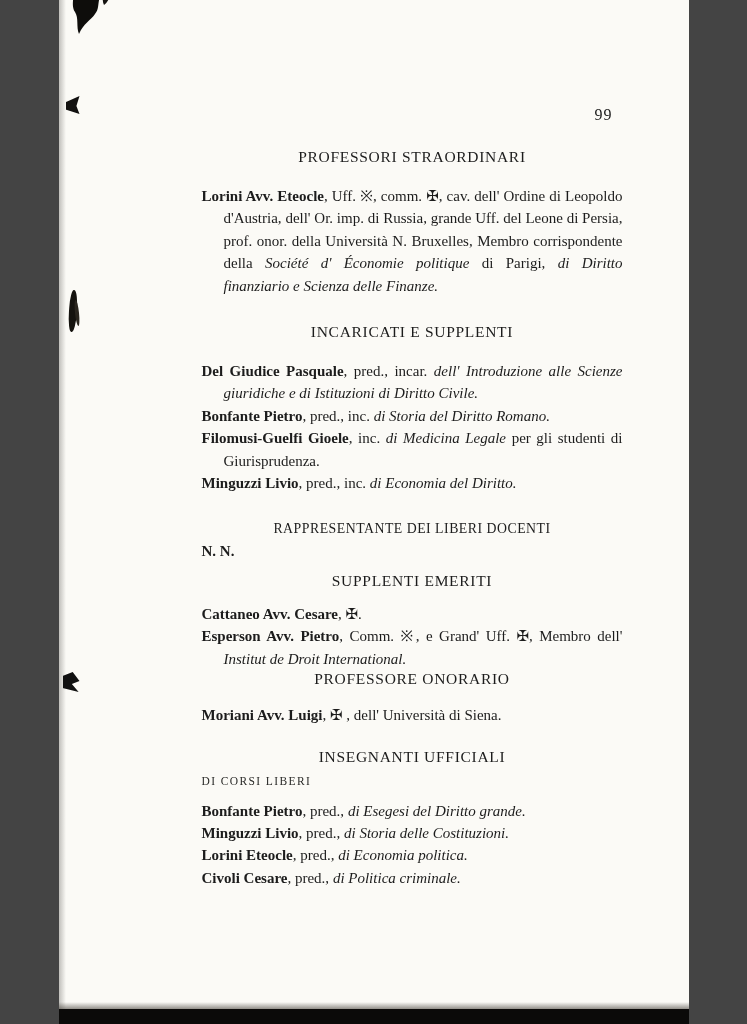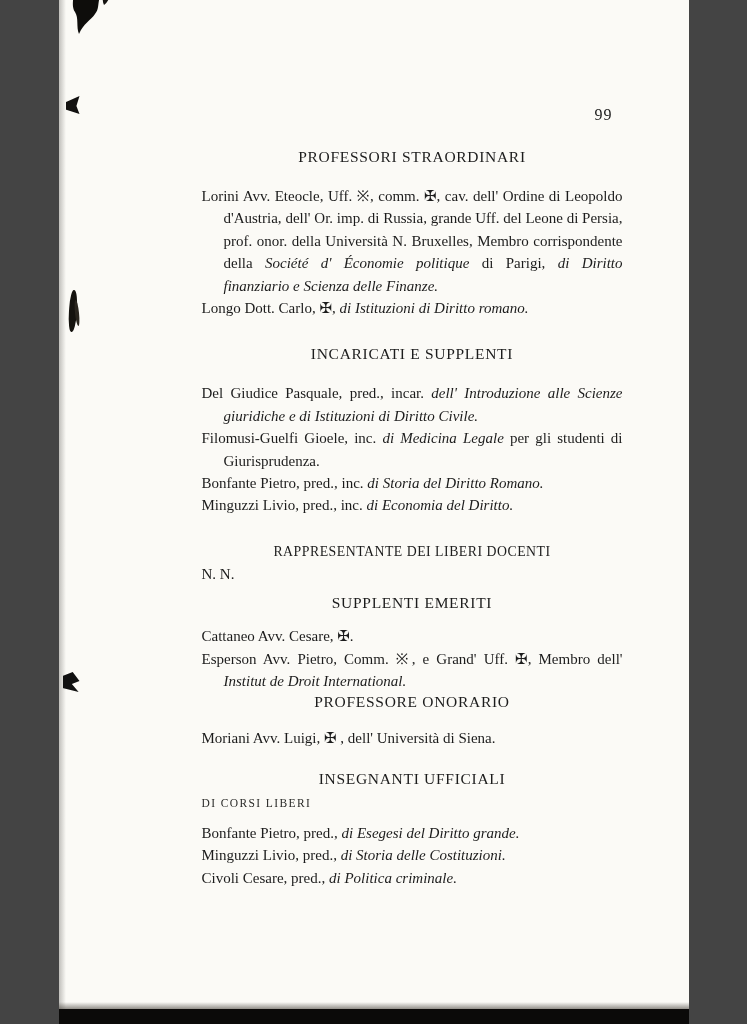--- a/index.html
+++ b/index.html
@@ -49,21 +49,21 @@
   .sec-small{font-size:13.8px;letter-spacing:.5px;}
   .sub{
     font-size:11.5px;font-weight:normal;
     letter-spacing:1.4px;margin:9px 0 0 0;color:#2a2a28;
   }
   .entry{
     font-size:15px;line-height:22.4px;margin:0;
     padding-left:22px;text-indent:-22px;
     text-align:justify;
   }
-  .s-b{font-weight:normal;}
+  .s-b{font-weight:bold;}
   .s-i{font-style:italic;}
   .mt-first{margin-top:148px;}
   .mt-para{margin-top:19px;}
   .mt-sec{margin-top:26px;}
   .mt-sec2{margin-top:27px;}
   .mt-nn{margin-top:3px;}
   .mt-tight{margin-top:9px;}
   .mt-em{margin-top:13px;}
   .mt-onor{}
   .mt-mor{margin-top:16px;}
@@ -86,38 +86,38 @@
   <div class="mark-c"></div>
   <div class="bottom-fade"></div>
   <div class="bottom-strip"></div>
 
   <div class="page-number">99</div>
 
   <div class="content">
 
     <h2 class="sec mt-first">PROFESSORI STRAORDINARI</h2>
     <p class="entry mt-para"><span class="s-b">Lorini Avv. Eteocle</span><span class="s-r">, Uff. ※, comm. ✠, cav. dell' Ordine di Leopoldo d'Austria, dell' Or. imp. di Russia, grande Uff. del Leone di Persia, prof. onor. della Università N. Bruxelles, Membro corrispondente della </span><span class="s-i">Société d' Économie politique</span><span class="s-r"> di Parigi, </span><span class="s-i">di Diritto finanziario e Scienza delle Finanze.</span></p>
-    <p class="entry"><span class="s-b">Longo Dott. Carlo</span><span class="s-r">, ✠, </span><span class="s-i">di Istituzioni di Diritto romano.</span></p>
 
     <h2 class="sec mt-sec">INCARICATI E SUPPLENTI</h2>
     <p class="entry mt-para"><span class="s-b">Del Giudice Pasquale</span><span class="s-r">, pred., incar. </span><span class="s-i">dell' Introduzione alle Scienze giuridiche e di Istituzioni di Diritto Civile.</span></p>
+    <p class="entry"><span class="s-b">Bonfante Pietro</span><span class="s-r">, pred., inc. </span><span class="s-i">di Storia del Diritto Romano.</span></p>
     <p class="entry"><span class="s-b">Filomusi-Guelfi Gioele</span><span class="s-r">, inc. </span><span class="s-i">di Medicina Legale</span><span class="s-r"> per gli studenti di Giurisprudenza.</span></p>
-    <p class="entry"><span class="s-b">Bonfante Pietro</span><span class="s-r">, pred., inc. </span><span class="s-i">di Storia del Diritto Romano.</span></p>
     <p class="entry"><span class="s-b">Minguzzi Livio</span><span class="s-r">, pred., inc. </span><span class="s-i">di Economia del Diritto.</span></p>
 
     <h2 class="sec sec-small mt-sec2">RAPPRESENTANTE DEI LIBERI DOCENTI</h2>
     <p class="entry mt-nn"><span class="s-b">N. N.</span></p>
 
     <h2 class="sec mt-tight">SUPPLENTI EMERITI</h2>
     <p class="entry mt-em"><span class="s-b">Cattaneo Avv. Cesare</span><span class="s-r">, ✠.</span></p>
     <p class="entry"><span class="s-b">Esperson Avv. Pietro</span><span class="s-r">, Comm. ※, e Grand' Uff. ✠, Membro dell' </span><span class="s-i">Institut de Droit International.</span></p>
 
     <h2 class="sec mt-onor">PROFESSORE ONORARIO</h2>
     <p class="entry mt-mor"><span class="s-b">Moriani Avv. Luigi</span><span class="s-r">, ✠ , dell' Università di Siena.</span></p>
 
     <h2 class="sec mt-ins">INSEGNANTI UFFICIALI</h2>
     <h3 class="sub">DI CORSI LIBERI</h3>
     <p class="entry mt-list"><span class="s-b">Bonfante Pietro</span><span class="s-r">, pred., </span><span class="s-i">di Esegesi del Diritto grande.</span></p>
     <p class="entry"><span class="s-b">Minguzzi Livio</span><span class="s-r">, pred., </span><span class="s-i">di Storia delle Costituzioni.</span></p>
+    <p class="entry"><span class="s-b">Lorini Eteocle</span><span class="s-r">, pred., </span><span class="s-i">di Economia politica.</span></p>
     <p class="entry"><span class="s-b">Civoli Cesare</span><span class="s-r">, pred., </span><span class="s-i">di Politica criminale.</span></p>
 
   </div>
 </div>
 
 </body></html>

